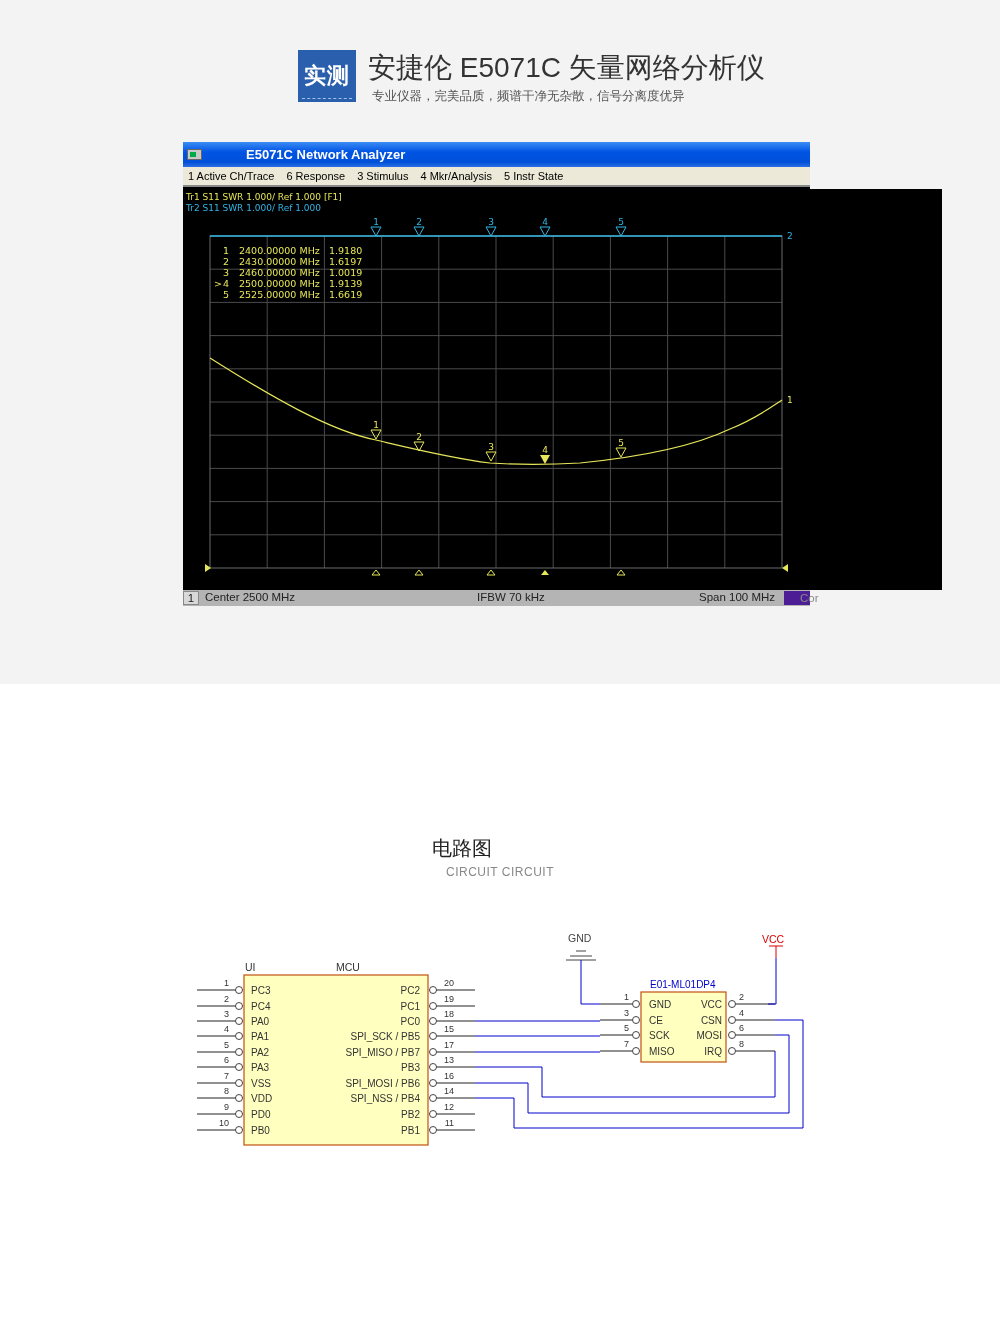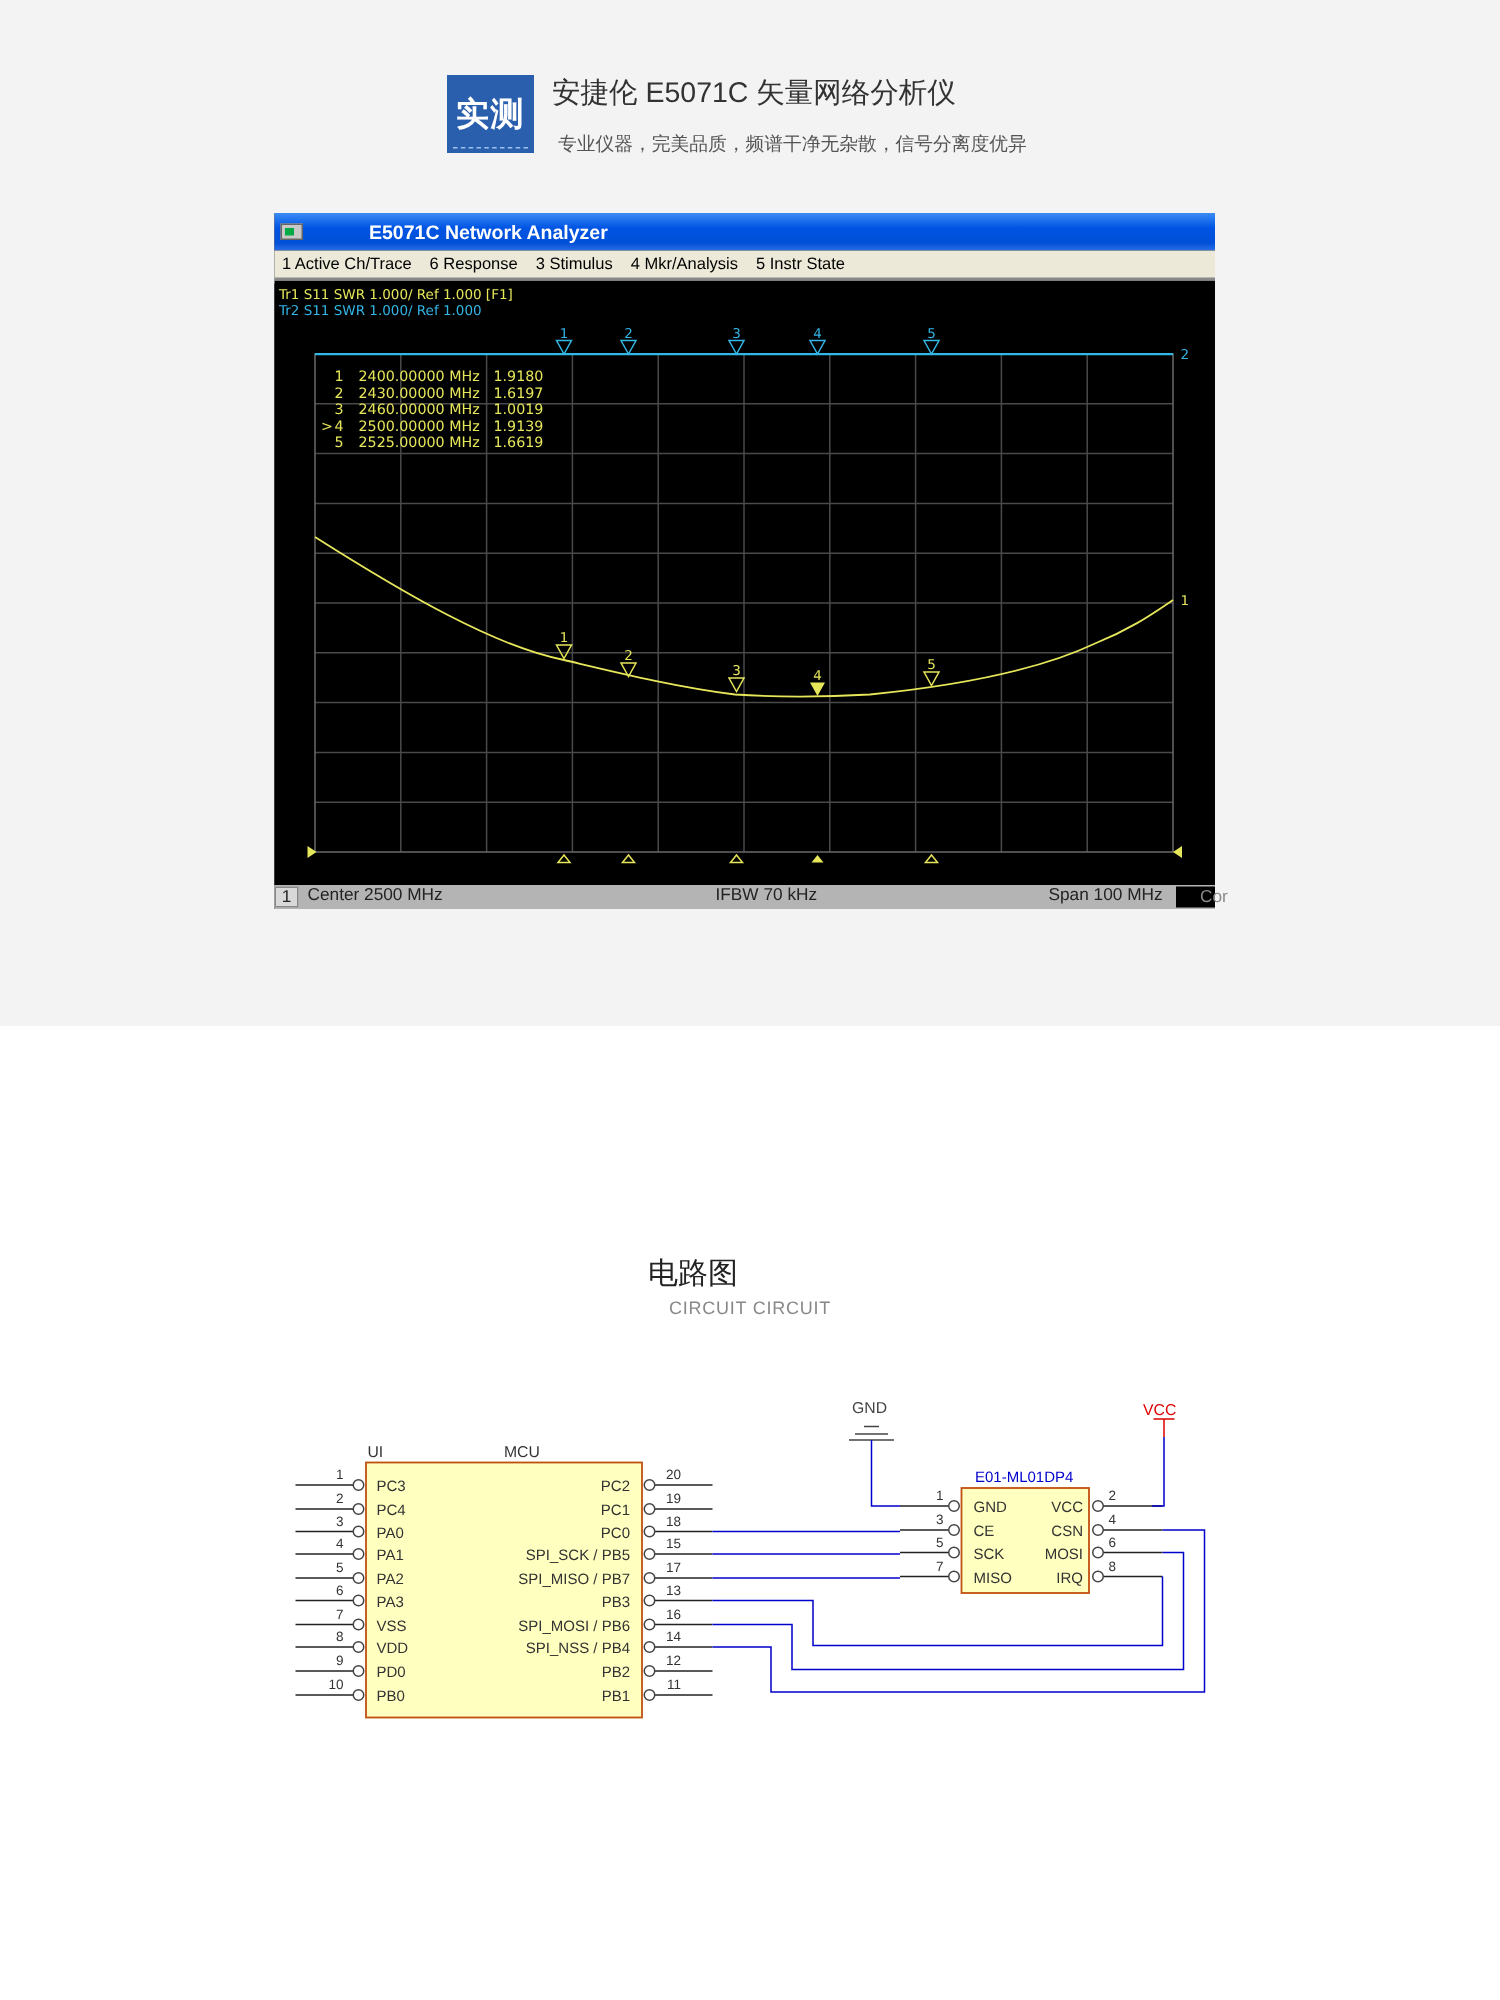--- a/index.html
+++ b/index.html
@@ -1,36 +1,36 @@
 <!DOCTYPE html>
 <html><head>
 <meta charset="utf-8">
 <style>
   * { box-sizing: border-box; margin: 0; padding: 0; }
   body { width: 1000px; height: 1333px; background: #ffffff; font-family: "Liberation Sans", "DejaVu Sans", sans-serif; position: relative; overflow: hidden; }
   .top-band { position: absolute; left: 0; top: 0; width: 1000px; height: 684px; background: #f3f3f3; }
   .badge { position: absolute; left: 298px; top: 50px; width: 58px; height: 52px; background: #2a5fae; color: #fff; font-size: 22px; font-weight: bold; display: flex; align-items: center; justify-content: center; letter-spacing: 1px; }
   .badge:after { content: ""; position: absolute; left: 4px; right: 4px; bottom: 3px; border-bottom: 1px dashed #9fc1ea; }
-  .h-title { position: absolute; left: 368px; top: 49px; font-size: 19px; color: #333; white-space: nowrap; }
+  .h-title { position: absolute; left: 368px; top: 49px; font-size: 28px; color: #333; white-space: nowrap; }
   .h-sub { position: absolute; left: 372px; top: 88px; font-size: 12.5px; color: #555; white-space: nowrap; }
 
   .na-window { position: absolute; left: 183px; top: 142px; width: 627px; height: 464px; background: #000; }
   .na-titlebar { position: absolute; left: 0; top: 0; width: 627px; height: 25px; background: linear-gradient(#3b8cf5, #0054e3 40%, #0050d8 80%, #2b6ee6); color: #fff; font-weight: bold; font-size: 13px; display: flex; align-items: center; padding-left: 4px; gap: 39px; }
   .na-appicon { width: 15px; height: 11px; background: #c8c8c8; border: 1px solid #666; margin-right: 5px; position: relative; }
   .na-appicon:before { content: ""; position: absolute; left: 2px; top: 2px; width: 6px; height: 5px; background: #0a4; }
   .na-menubar { position: absolute; left: 0; top: 25px; width: 627px; height: 20px; background: #ece9d8; border-bottom: 2px solid #888; display: flex; align-items: center; font-size: 11px; color: #000; padding-left: 5px; }
   .na-menubar span { margin-right: 12px; white-space: nowrap; }
-  .na-screen { position: absolute; left: 0; top: 47px; width: 627px; height: 401px; background: #000; }
+  .na-screen { position: absolute; left: 0; top: 47px; width: 759px; height: 401px; background: #000; }
   .tr-label { position: absolute; left: 3px; font-size: 9px; white-space: nowrap; font-family: "DejaVu Sans", sans-serif; }
   .na-statusbar { position: absolute; left: 0; top: 448px; width: 627px; height: 16px; background: #b4b4b4; font-size: 11.5px; color: #222; }
   .sb-ch { position: absolute; left: 0; top: 1px; width: 16px; height: 14px; background: #d8d8d8; border: 1px solid #888; text-align: center; line-height: 12px; }
   .sb-center { position: absolute; left: 22px; top: 1px; text-align: right; }
   .sb-ifbw { position: absolute; left: 294px; top: 1px; }
   .sb-span { position: absolute; left: 516px; top: 1px; }
-  .sb-cor { position: absolute; left: 601px; top: 1px; width: 26px; height: 14px; background: #000000; color: #8a8a8a; text-align: center; line-height: 14px; padding-left: 16px; }
+  .sb-cor { position: absolute; left: 601px; top: 1px; width: 26px; height: 14px; background: #4c1d95; color: #8a8a8a; text-align: center; line-height: 14px; padding-left: 16px; }
 
   .cd-title { position: absolute; left: 0; width: 924px; top: 835px; text-align: center; font-size: 20px; color: #222; }
   .cd-sub { position: absolute; left: 0; width: 1000px; top: 865px; text-align: center; font-size: 12px; color: #888; letter-spacing: 0.5px; }
   .circuit { position: absolute; left: 0; top: 0; }
 </style>
 </head>
 <body>
 
 <div class="top-band"></div>
 <div class="badge">实测</div>

